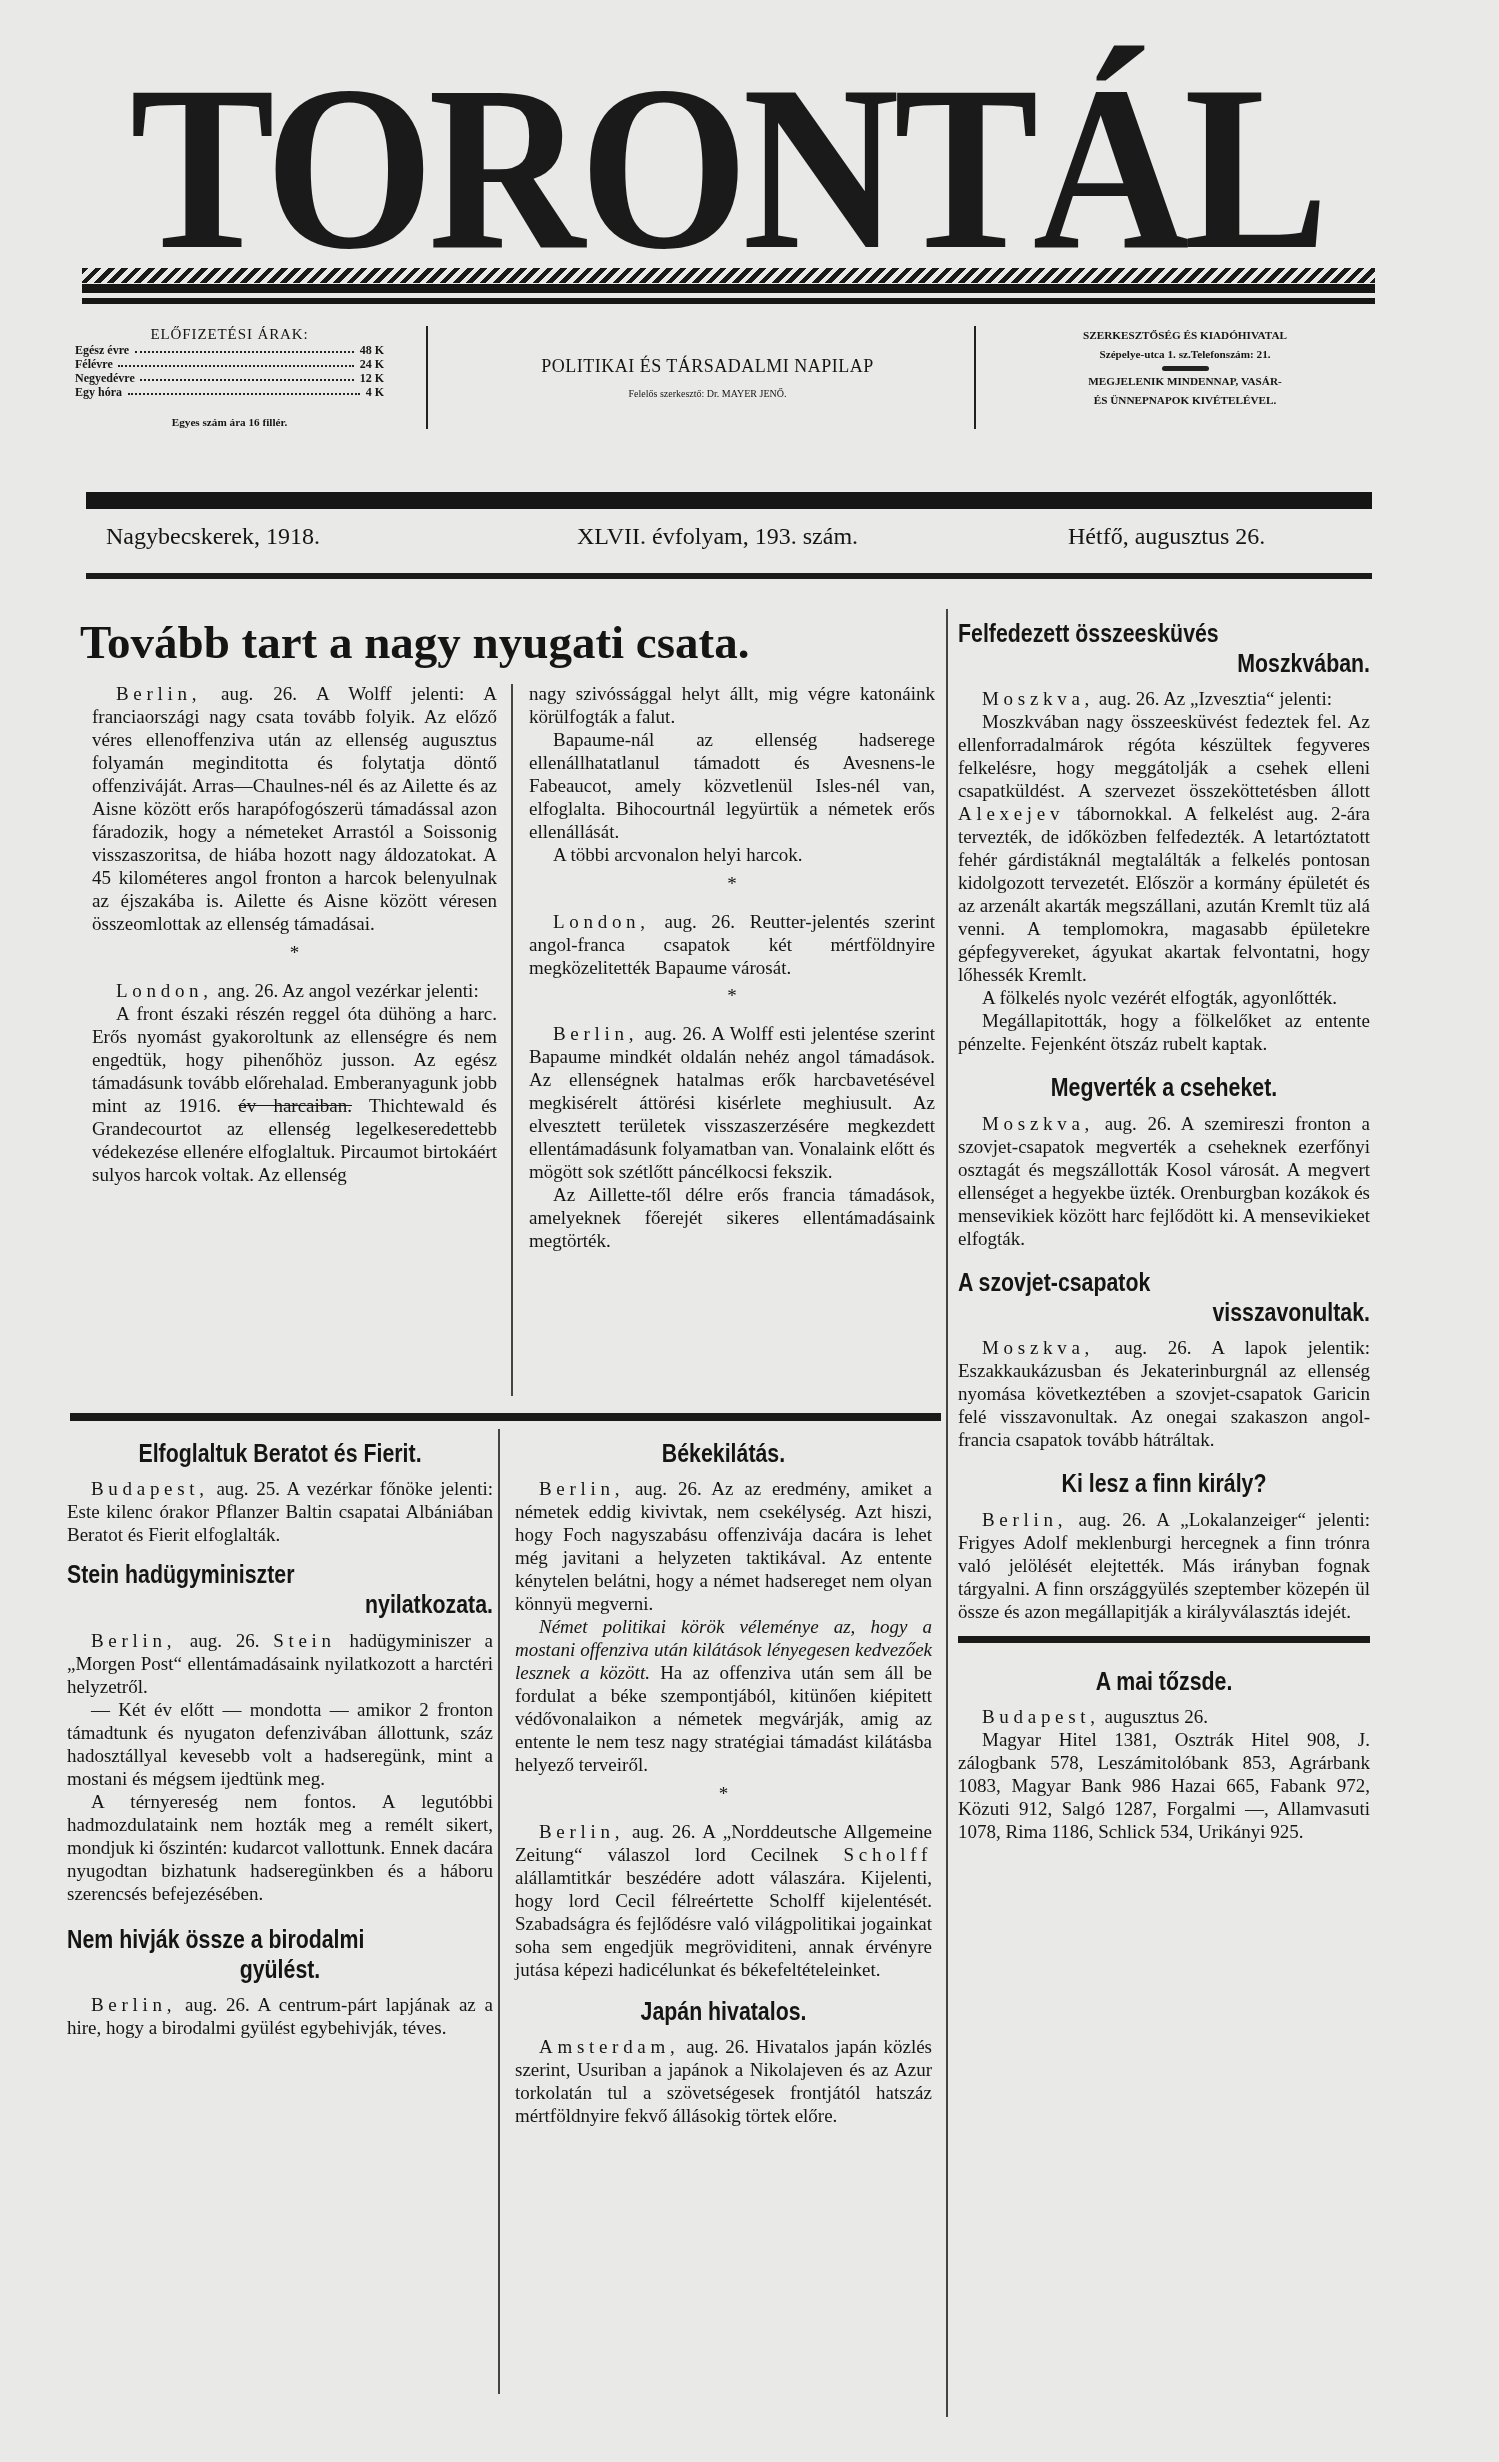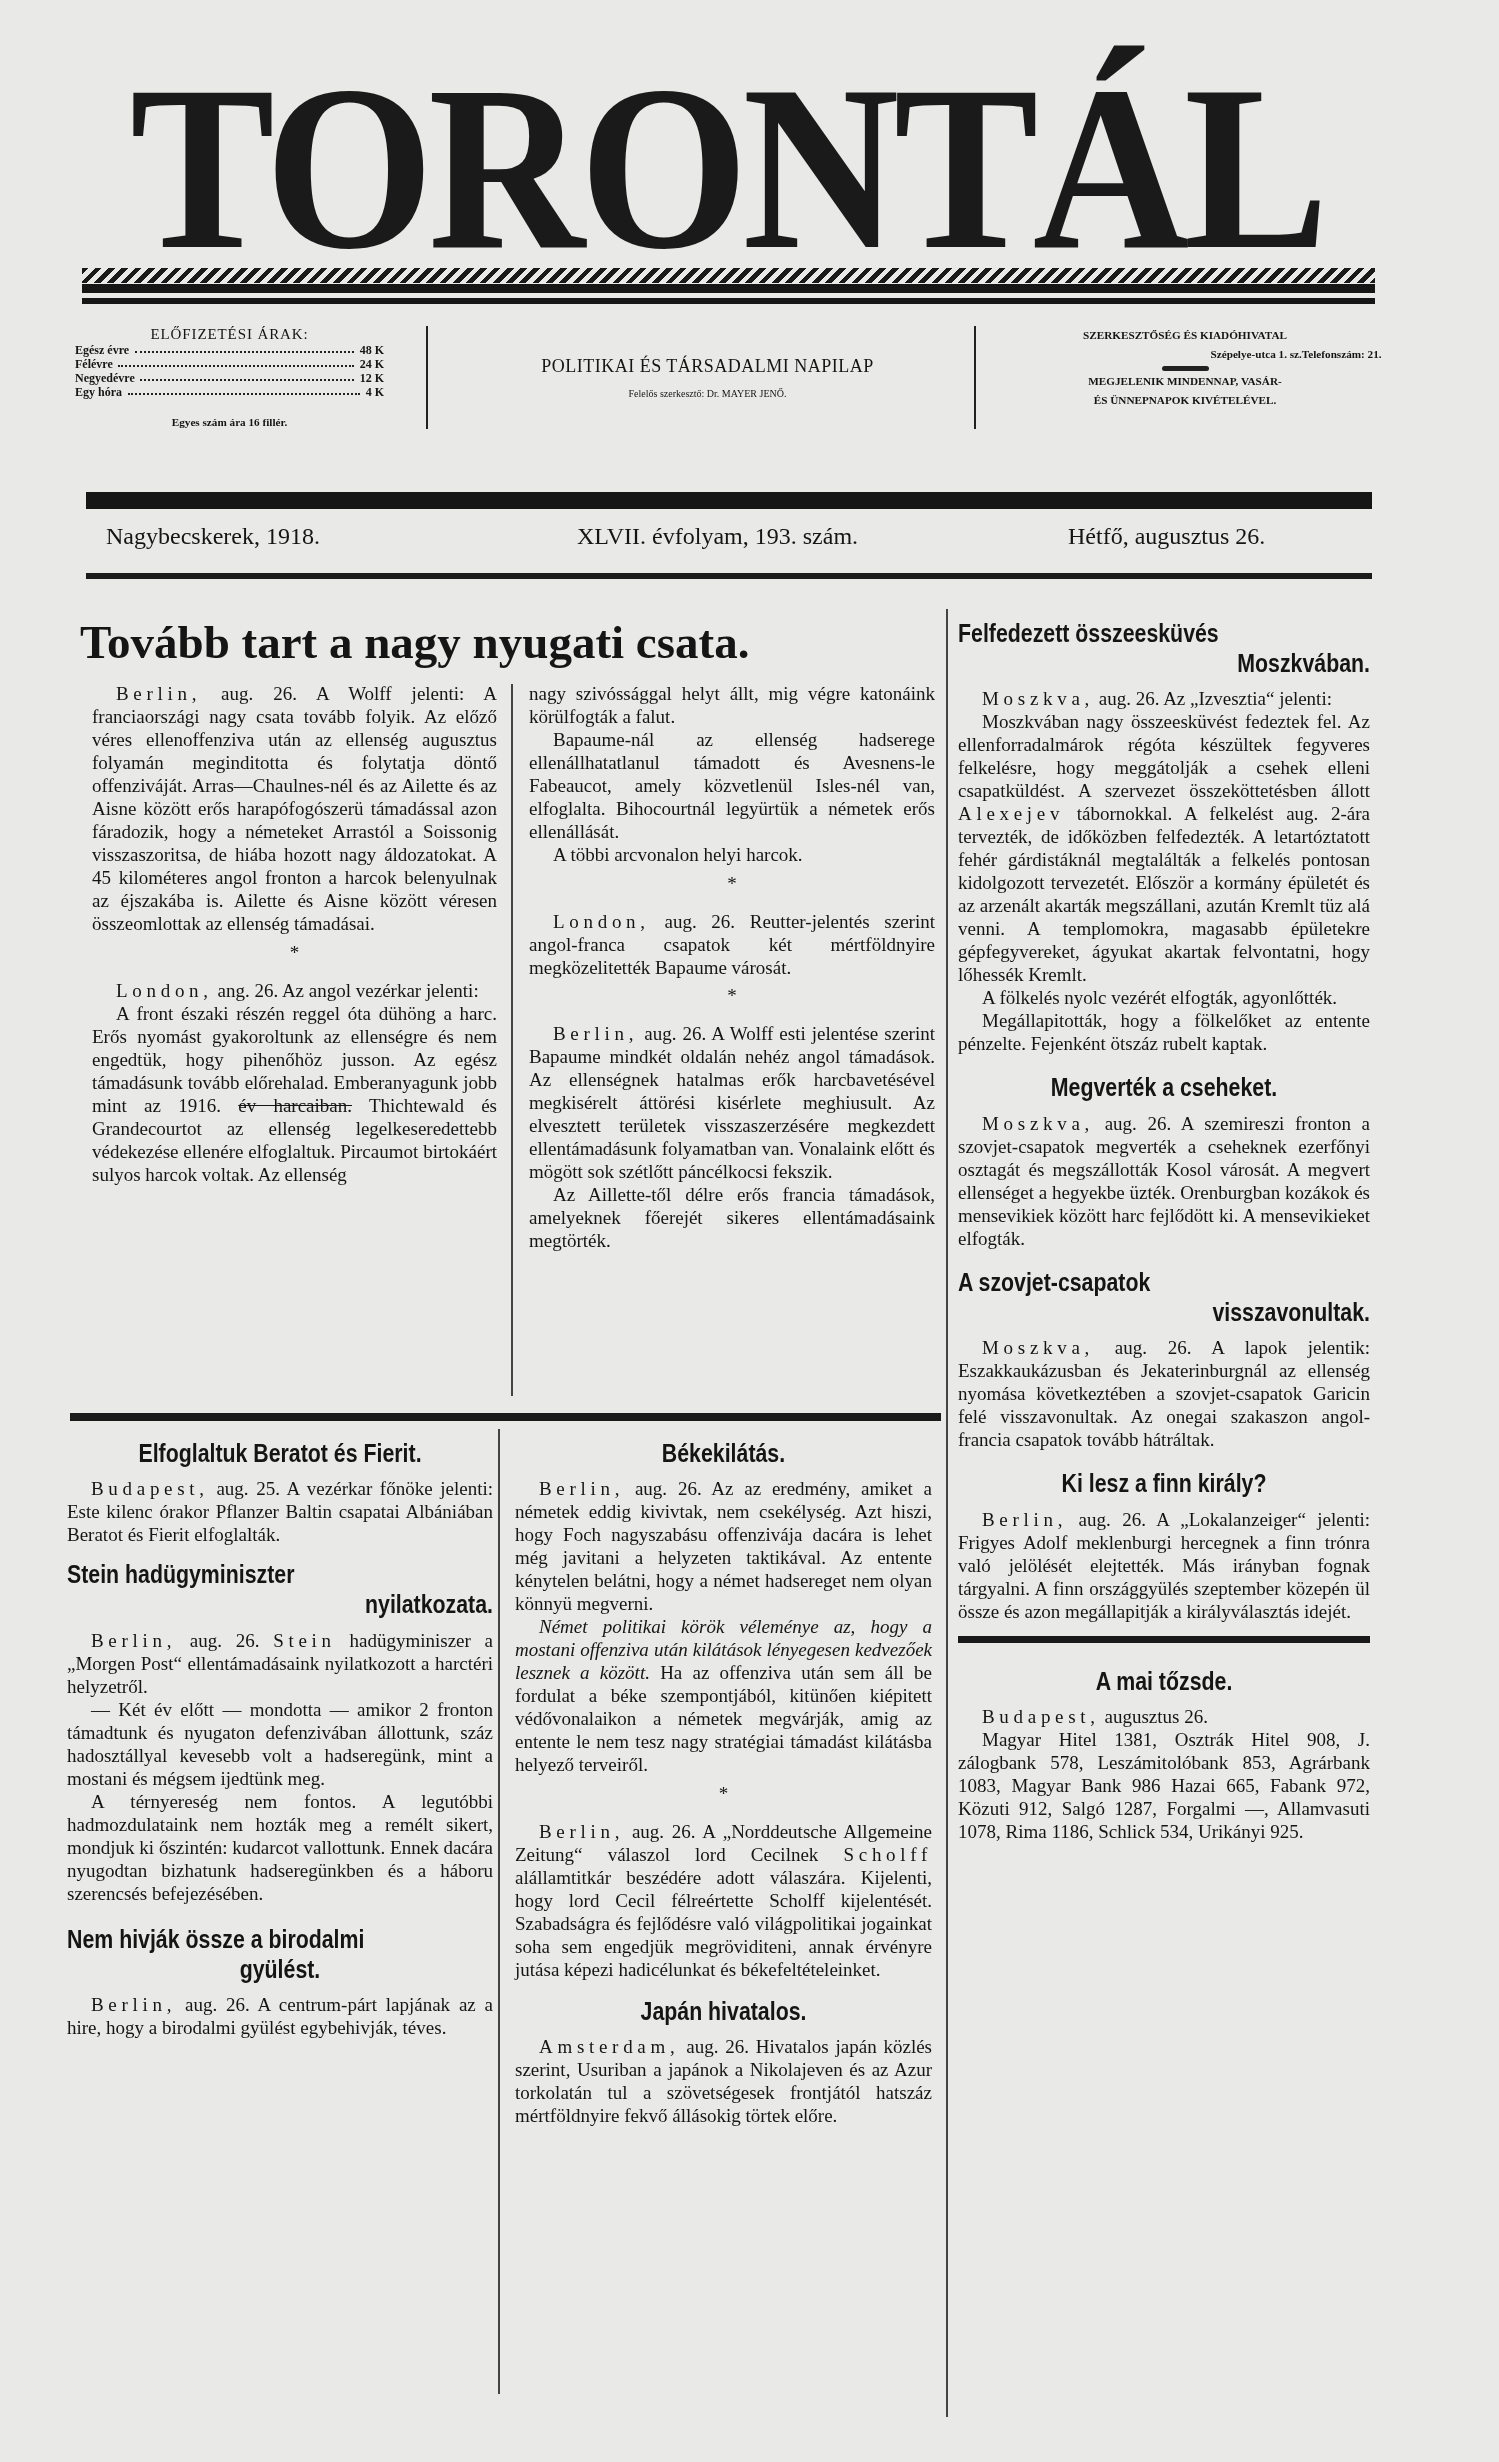--- a/index.html
+++ b/index.html
@@ -38,21 +38,21 @@
   .vsep { position: absolute; top: 0; width: 1.9px; height: 103px; background: #222; }
   .prices-title { font-family: "Liberation Serif", serif; font-size: 15px; text-align: center; margin-left: 0; width: 309px; letter-spacing: 0.9px; }
   .price-row { display: flex; font-family: "Liberation Serif", serif; font-size: 12px; line-height: 14px; width: 309px; font-weight: bold; }
   .price-row .lbl { white-space: nowrap; }
   .price-row .dots { flex: 1; border-bottom: 2.8px dotted #222; margin: 0 5.6px 3.7px 5.6px; }
   .price-row .val { white-space: nowrap; }
   .price-note { font-family: "Liberation Serif", serif; font-size: 11.2px; font-weight: bold; text-align: center; width: 309px; margin-top: 17px; }
   .paper-sub { font-family: "Liberation Serif", serif; font-size: 18px; margin-top: 30px; letter-spacing: 0.5px; }
   .editor { font-family: "Liberation Serif", serif; font-size: 10px; font-weight: normal; margin-top: 11px; }
   .right-line { font-family: "Liberation Serif", serif; font-size: 11.2px; font-weight: bold; line-height: 19px; }
-  .right-line.row2 { display: flex; justify-content: flex-end; padding: 0 9.4px; }
+  .right-line.row2 { display: flex; justify-content: center; padding: 0 9.4px; }
   .ornament { width: 47px; height: 4.7px; background: #222; margin: 1.9px auto; border-radius: 2.8px; }
 
   .rule-under-info { position: absolute; left: 86px; top: 492px; width: 1286px; height: 17px; background: #161616; }
 
   .dateline { position: absolute; left: 94px; top: 523px; width: 1265px; height: 37px;
     font-family: "Liberation Serif", serif; font-size: 24px; }
   .dateline span { position: absolute; top: 0; white-space: nowrap; }
   .rule-under-date { position: absolute; left: 86px; top: 573px; width: 1286px; height: 5.6px; background: #1b1b1b; }
 
   

